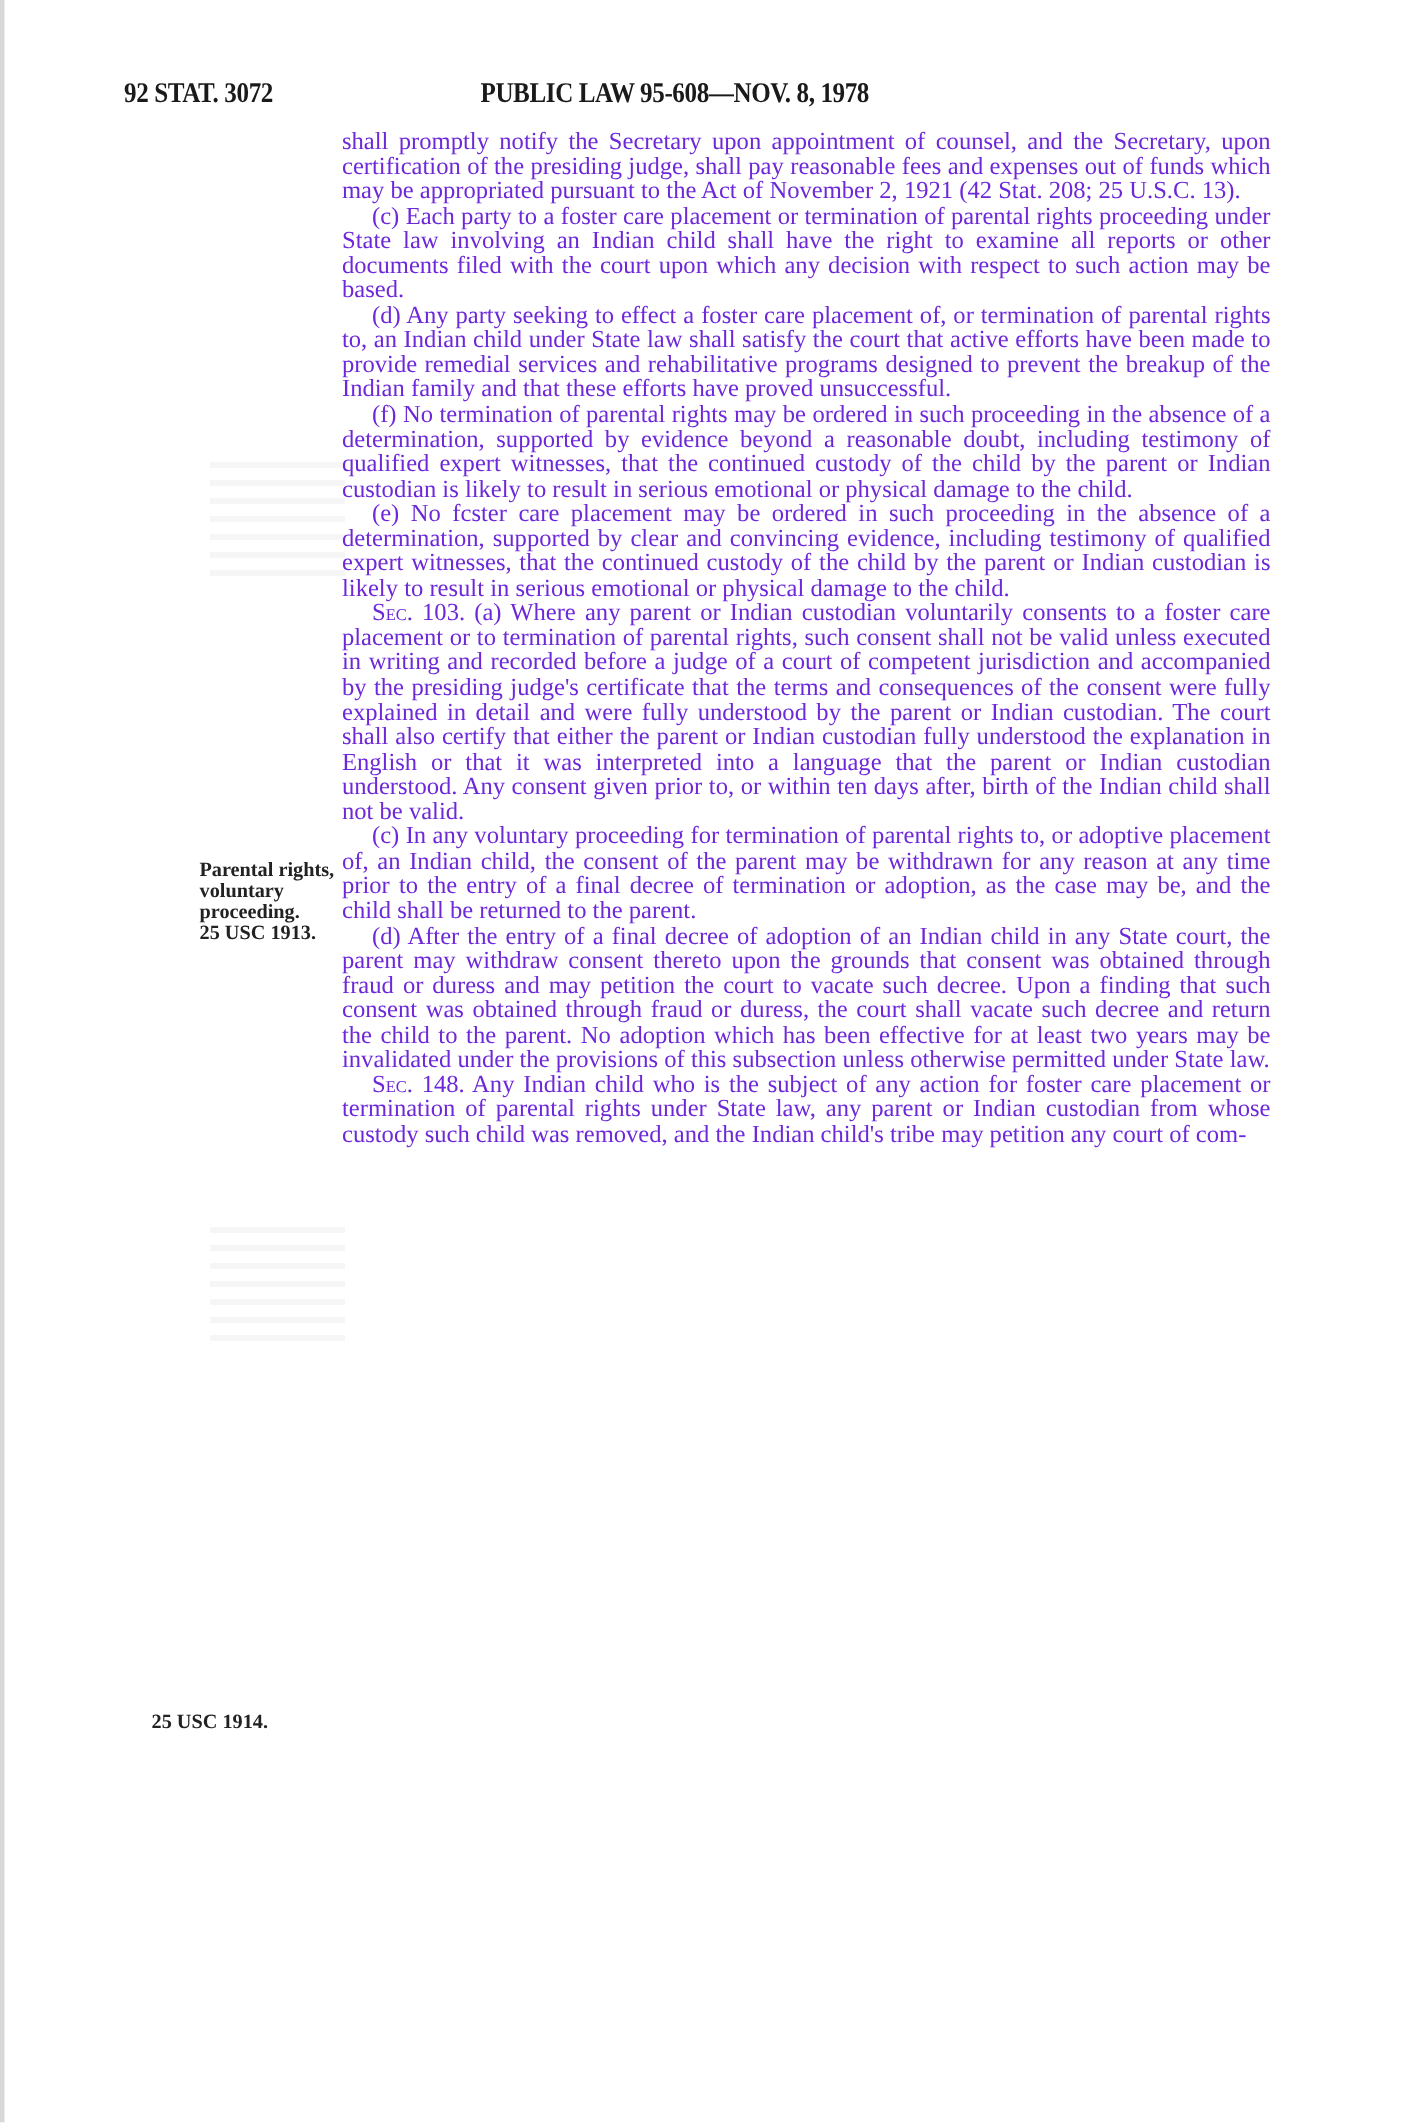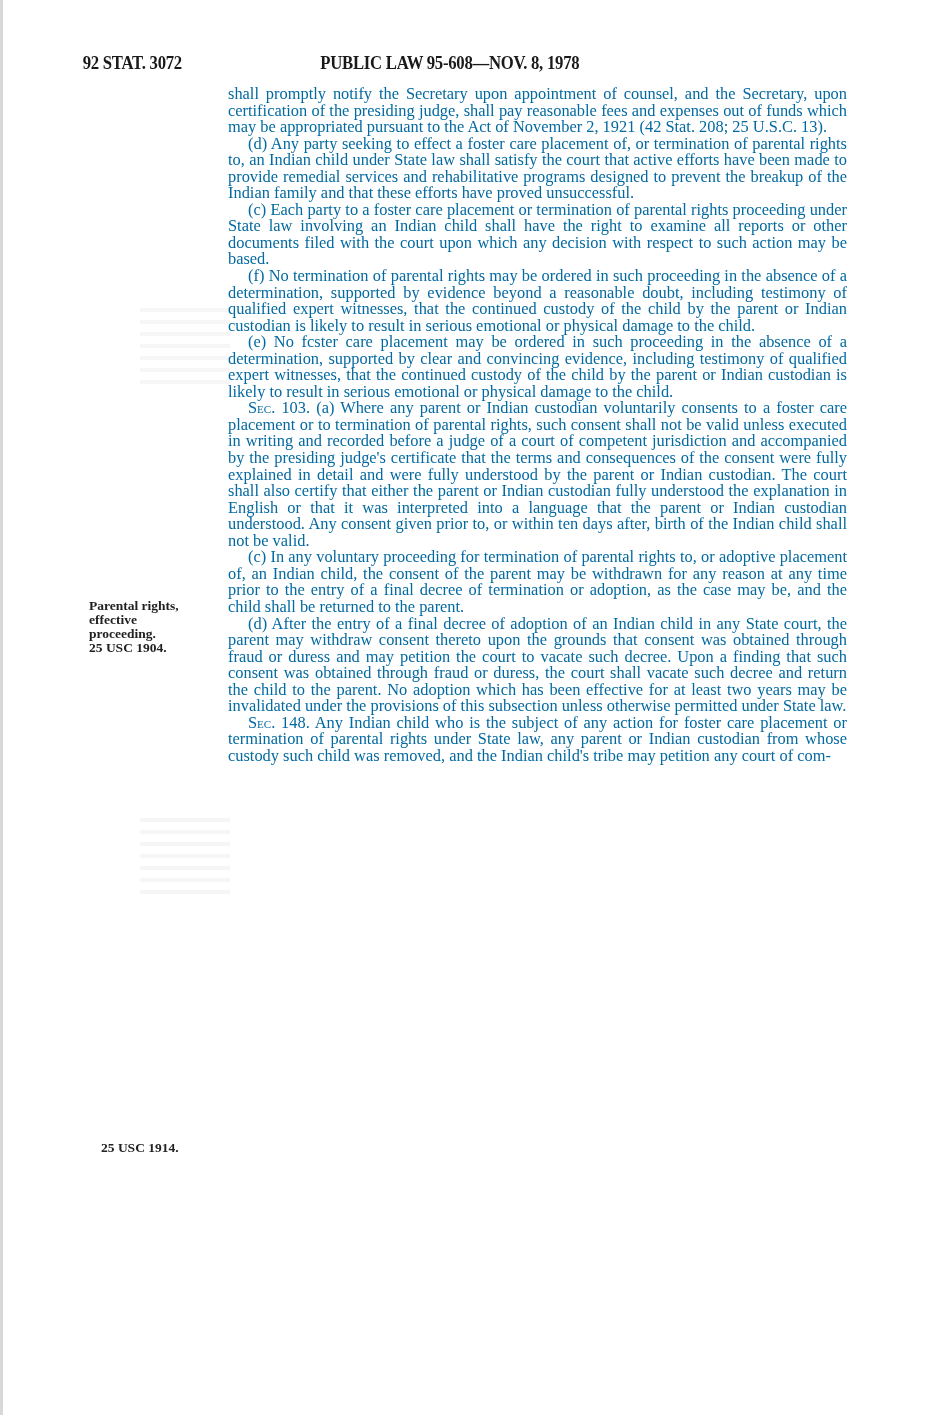--- a/index.html
+++ b/index.html
@@ -47,21 +47,21 @@
     }
     .body-col {
       position: absolute;
       left: 228px;
       top: 86px;
       width: 619px;
       font-family: "Liberation Serif", serif;
       font-size: 16.4px;
       line-height: 16.55px;
       text-align: justify;
-      color: #0369a1;
+      color: #6d28d9;
     }
     .body-col p {
       margin: 0;
       text-indent: 20px;
       hyphens: manual;
     }
     .body-col p.cont {
       text-indent: 0;
     }
     .sc {
@@ -77,21 +77,21 @@
       width: 130px;
     }
     .margin-note .bold-line {
       font-weight: bold;
       display: block;
     }
     .margin-note .plain-line {
       display: block;
       font-weight: bold;
     }
-    .note-103 { top: 599px; }
+    .note-103 { top: 573px; margin-left: 44px; }
     .note-104 { top: 1141px; margin-left: 12px; }
     .show-through {
       position: absolute;
       left: 140px;
       width: 90px;
       height: 90px;
       background:
         repeating-linear-gradient(180deg, rgba(0,0,0,0.0) 0px, rgba(0,0,0,0.0) 8px, rgba(0,0,0,0.035) 8px, rgba(0,0,0,0.035) 12px);
       pointer-events: none;
     }
@@ -104,32 +104,32 @@
 <div class="running-head">
   <span class="stat-page">92 STAT. 3072</span>
   <span class="law-title">PUBLIC LAW 95-608—NOV. 8, 1978</span>
 </div>
 
 <div class="show-through" style="top:300px;"></div>
 <div class="show-through" style="top:810px;"></div>
 
 <div class="margin-note note-103">
   <span class="bold-line">Parental rights,</span>
-  <span class="bold-line">effective</span>
+  <span class="bold-line">voluntary</span>
   <span class="bold-line">proceeding.</span>
-  <span class="plain-line">25 USC 1904.</span>
+  <span class="plain-line">25 USC 1913.</span>
 </div>
 
 <div class="margin-note note-104">
   <span class="plain-line">25 USC 1914.</span>
 </div>
 
 <div class="body-col">
   <p class="cont">shall promptly notify the Secretary upon appointment of counsel, and the Secretary, upon certification of the presiding judge, shall pay reasonable fees and expenses out of funds which may be appropriated pursuant to the Act of November 2, 1921 (42 Stat. 208; 25 U.S.C. 13).</p>
+  <p>(c) Each party to a foster care placement or termination of parental rights proceeding under State law involving an Indian child shall have the right to examine all reports or other documents filed with the court upon which any decision with respect to such action may be based.</p>
   <p>(d) Any party seeking to effect a foster care placement of, or termi­nation of parental rights to, an Indian child under State law shall satisfy the court that active efforts have been made to provide remedial services and rehabilitative programs designed to prevent the breakup of the Indian family and that these efforts have proved unsuccessful.</p>
-  <p>(c) Each party to a foster care placement or termination of parental rights proceeding under State law involving an Indian child shall have the right to examine all reports or other documents filed with the court upon which any decision with respect to such action may be based.</p>
   <p>(f) No termination of parental rights may be ordered in such proceeding in the absence of a determination, supported by evidence beyond a reasonable doubt, including testimony of qualified expert witnesses, that the continued custody of the child by the parent or Indian custodian is likely to result in serious emotional or physical damage to the child.</p>
   <p>(e) No fcster care placement may be ordered in such proceeding in the absence of a determination, supported by clear and convincing evidence, including testimony of qualified expert witnesses, that the continued custody of the child by the parent or Indian custodian is likely to result in serious emotional or physical damage to the child.</p>
   <p><span class="sc">Sec.</span><span> 103. (a) Where any parent or Indian custodian voluntarily consents to a foster care placement or to termination of parental rights, such consent shall not be valid unless executed in writing and recorded before a judge of a court of competent jurisdiction and accompanied by the presiding judge's certificate that the terms and consequences of the consent were fully explained in detail and were fully understood by the parent or Indian custodian. The court shall also certify that either the parent or Indian custodian fully understood the explanation in English or that it was interpreted into a language that the parent or Indian custodian understood. Any consent given prior to, or within ten days after, birth of the Indian child shall not be valid.</span></p>
   <p>(c) In any voluntary proceeding for termination of parental rights to, or adoptive placement of, an Indian child, the consent of the parent may be withdrawn for any reason at any time prior to the entry of a final decree of termination or adoption, as the case may be, and the child shall be returned to the parent.</p>
   <p>(d) After the entry of a final decree of adoption of an Indian child in any State court, the parent may withdraw consent thereto upon the grounds that consent was obtained through fraud or duress and may petition the court to vacate such decree. Upon a finding that such consent was obtained through fraud or duress, the court shall vacate such decree and return the child to the parent. No adoption which has been effective for at least two years may be invalidated under the provisions of this subsection unless otherwise permitted under State law.</p>
   <p><span class="sc">Sec.</span><span> 148. Any Indian child who is the subject of any action for foster care placement or termination of parental rights under State law, any parent or Indian custodian from whose custody such child was removed, and the Indian child's tribe may petition any court of com-</span></p>
 </div>
 
 </body></html>

